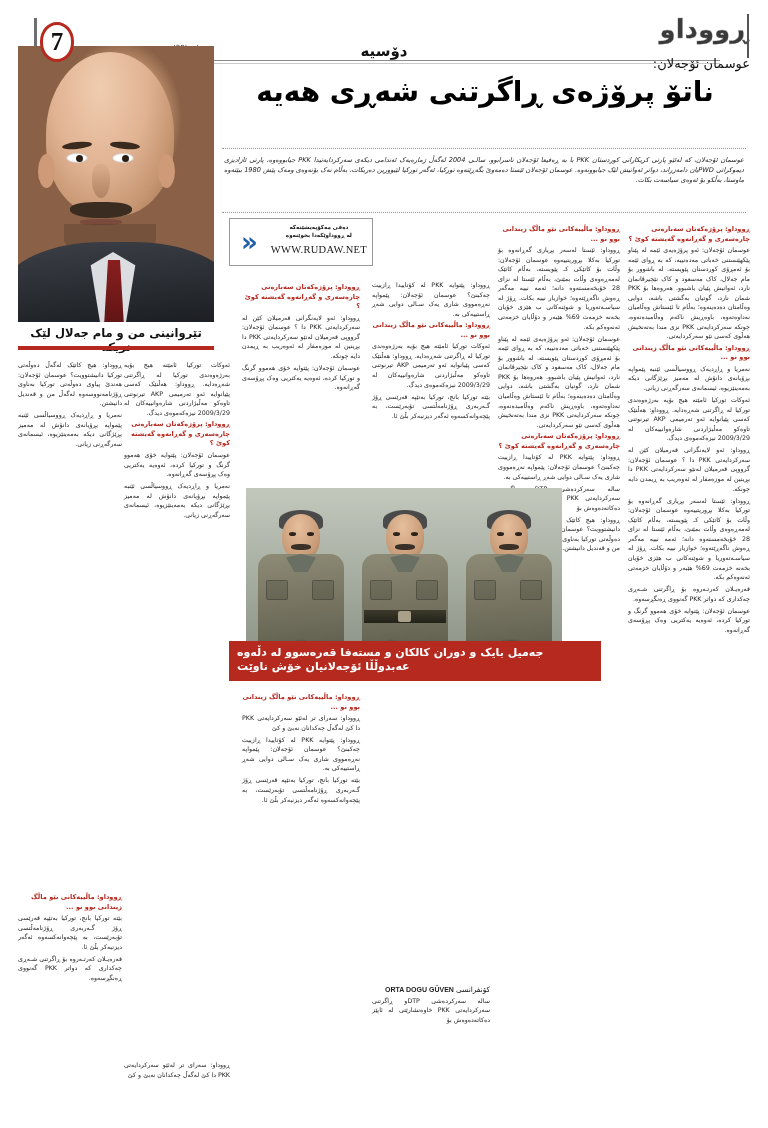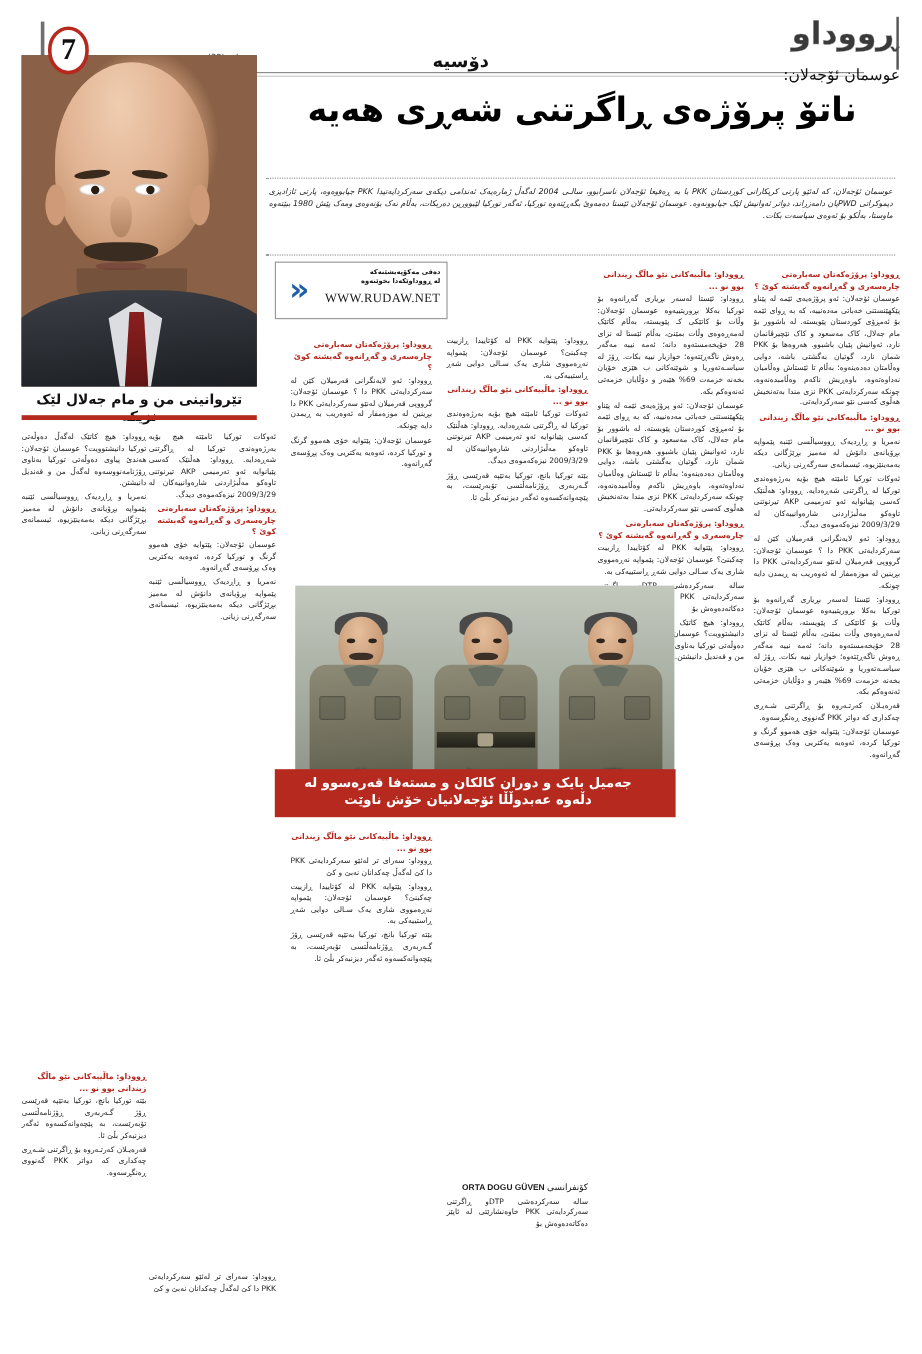--- a/index.html
+++ b/index.html
@@ -251,20 +251,21 @@
     background: #fff;
     display: flex;
     align-items: stretch;
     direction: rtl;
   }
   .promo-text {
     flex: 1;
     padding: 4px 5px 0 2px;
     font-size: 5.6px;
     line-height: 1.45;
+    text-align: center;
     color: #111;
     font-weight: bold;
   }
   .promo-url {
     font-family: "Liberation Serif", serif;
     font-size: 10.5px;
     letter-spacing: .3px;
     font-weight: normal;
     margin-top: 3px;
     color: #1a1a1a;
@@ -360,25 +361,25 @@
     font-weight: bold;
     color: #fff;
     text-shadow: 0 0 3px rgba(0,0,0,.95), 0 0 2px rgba(0,0,0,.9);
     direction: rtl;
   }
 
   
   .trio-band {
     position: absolute;
     left: 229px; top: 641px;
-    width: 334px;
+    width: 372px;
     background: #b5291f;
     padding: 5px 20px 6px 8px;
     color: #fff;
-    text-align: center;
+    text-align: left;
     font-size: 11px;
     font-weight: bold;
     line-height: 1.3;
     direction: rtl;
   }
 
   
   .pullquote {
     position: absolute;
     left: 139px; top: 900px;

